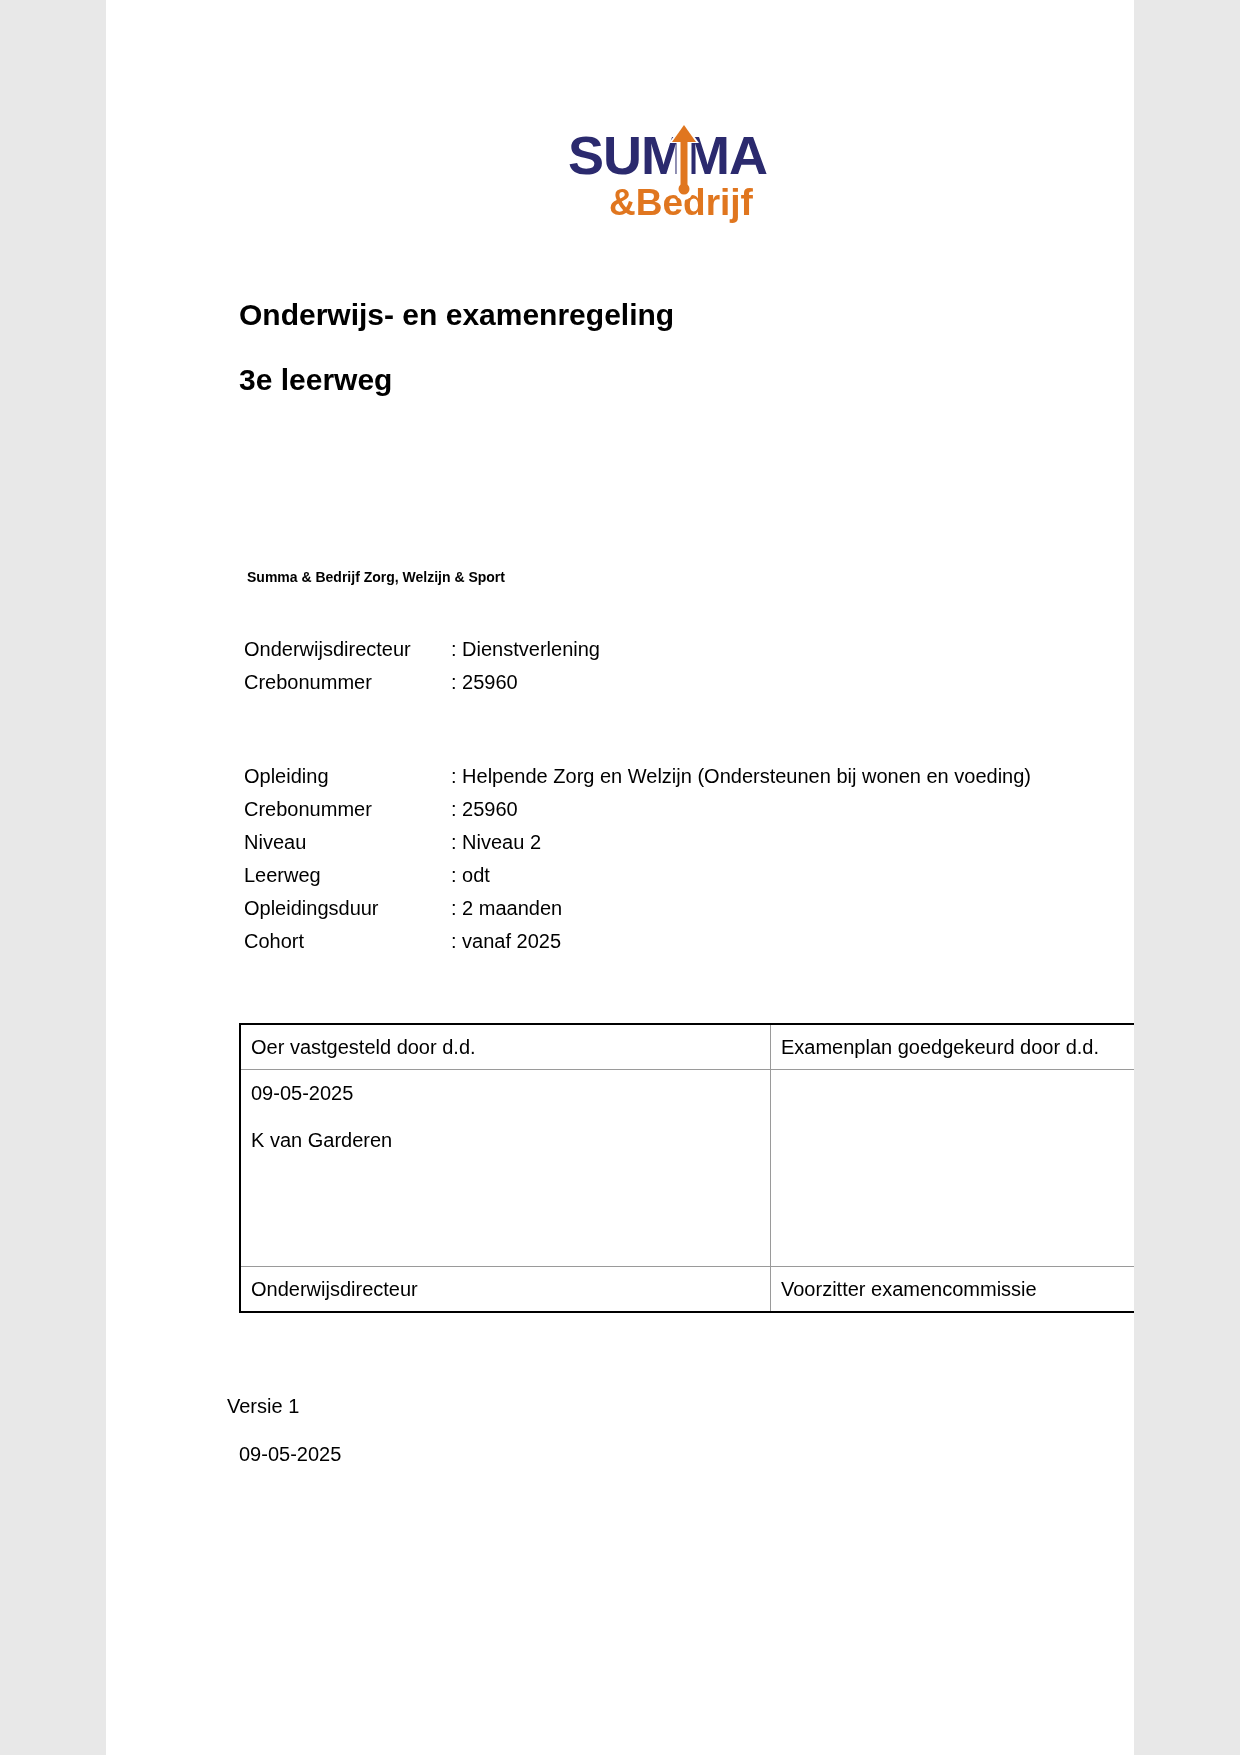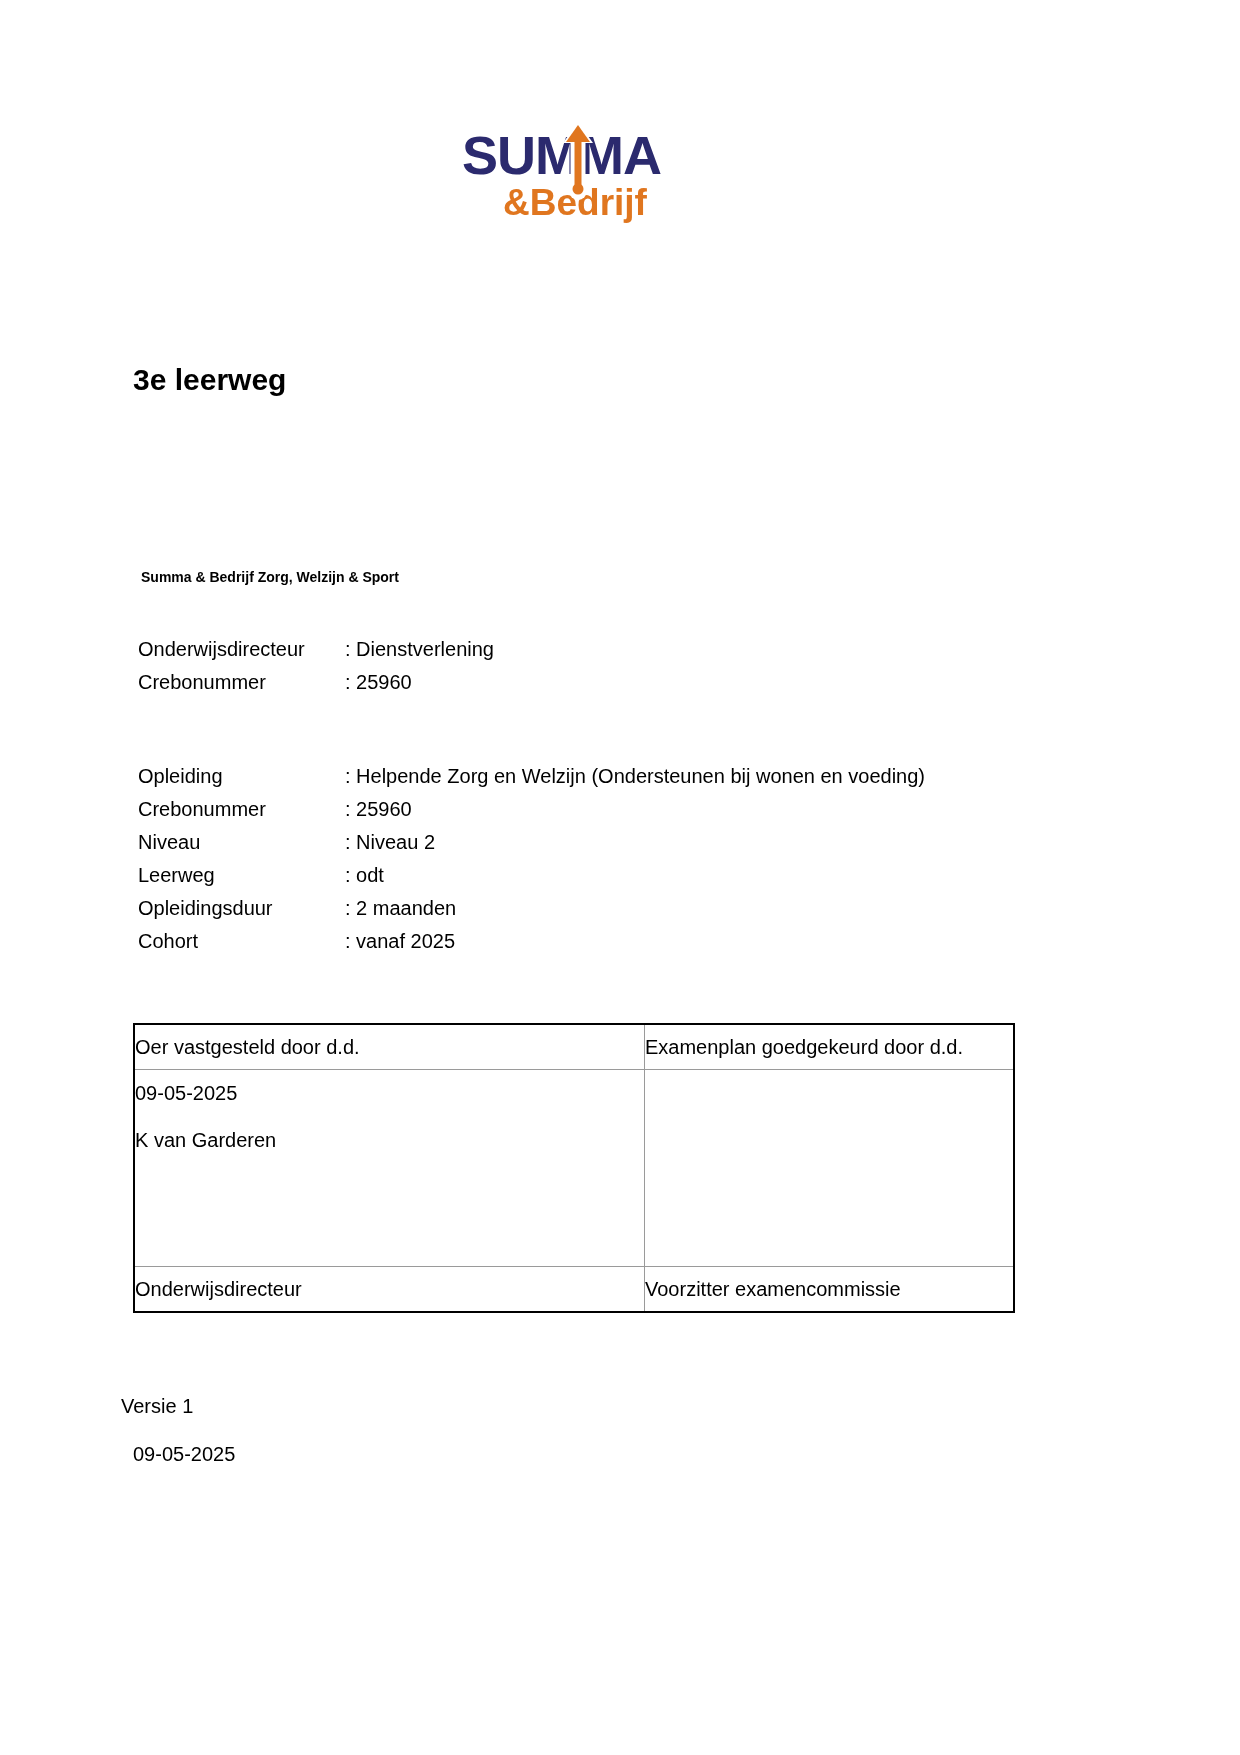--- a/index.html
+++ b/index.html
@@ -1,18 +1,18 @@
 <!DOCTYPE html>
 <html><head>
 <meta charset="utf-8">
 <style>
   html, body { margin: 0; padding: 0; background: #e8e8e8; }
   .page {
     position: relative;
-    width: 1240px;
+    width: 1028px;
     height: 1755px;
     margin: 0 auto;
     background: #ffffff;
     font-family: "Liberation Sans", sans-serif;
     color: #000000;
     overflow: hidden;
   }
 
   
   .logo { position: absolute; top: 128px; left: 462px; width: 200px; }
@@ -63,21 +63,21 @@
     left: 133px;
     top: 1023px;
     width: 881px;
     border-collapse: collapse;
     table-layout: fixed;
     font-size: 20px;
   }
   .approval-table td {
     border: 1px solid #9a9a9a;
     vertical-align: top;
-    padding: 8px 0;
+    padding: 8px 10px;
     margin-left: 32px;
   }
   .approval-table { border: 2px solid #000; }
   .approval-table td.c1 { width: 509px; }
   .approval-table td.c2 { width: 368px; }
   .approval-table tr.hdr td { height: 28px; vertical-align: middle; }
   .approval-table tr.body td { height: 180px; }
   .approval-table tr.body td.c2 { border-left: 1px solid #000; }
   .approval-table tr.sig td { height: 28px; vertical-align: middle; }
   .sign-date { margin: 4px 0 0 0; }
@@ -100,20 +100,21 @@
       <polygon points="20,1 35,22 5,22" fill="#ffffff"></polygon>
       <circle cx="20" cy="70" r="9" fill="#ffffff"></circle>
 
       <line x1="20" y1="18" x2="20" y2="64" stroke="#e0761f" stroke-width="7"></line>
       <polygon points="20,4 32,21 8,21" fill="#e0761f"></polygon>
       <circle cx="20" cy="68" r="5.5" fill="#e0761f"></circle>
     </svg>
     <div class="logo-sub">&amp;Bedrijf</div>
   </div>
 
+  <div class="doc-title-1">Onderwijs- en examenregeling</div>
   <div class="doc-title-2">3e leerweg</div>
   <div class="doc-subtitle">Summa &amp; Bedrijf Zorg, Welzijn &amp; Sport</div>
 
   <div class="kv-block qualification">
     <div class="kv-row">
       <div class="kv-label">Onderwijsdirecteur</div>
       <div class="kv-value">: Dienstverlening</div>
     </div>
     <div class="kv-row">
       <div class="kv-label">Crebonummer</div>

